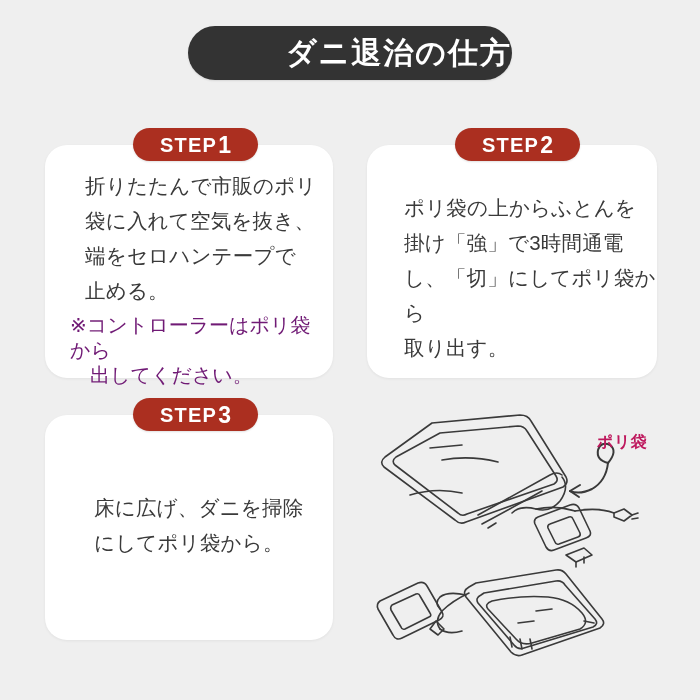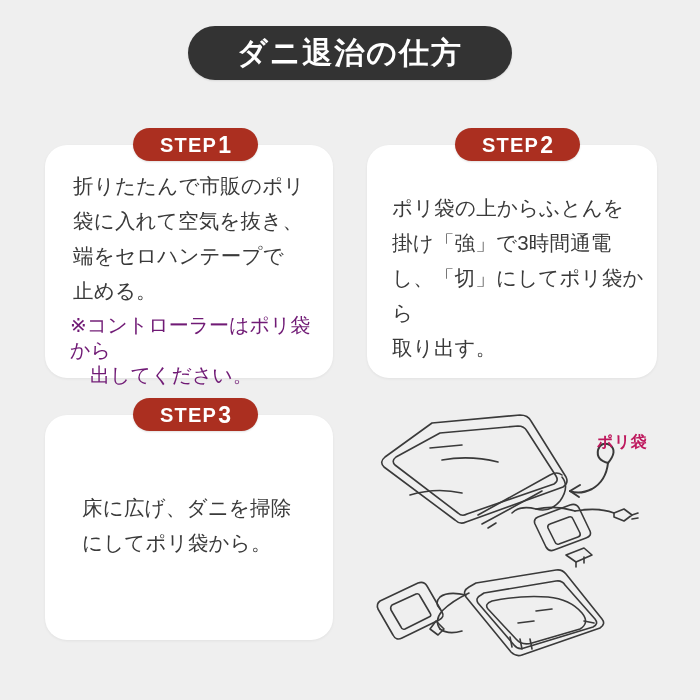--- a/index.html
+++ b/index.html
@@ -20,21 +20,21 @@
   #title-pill {
     position: absolute;
     left: 188px;
     top: 26px;
     width: 324px;
     height: 54px;
     background: #333333;
     border-radius: 27px;
     display: flex;
     align-items: center;
-    justify-content: center;
+    justify-content: flex-end;
     box-shadow: 0 1px 2px rgba(0,0,0,0.10);
   }
   #title-pill .title-text {
     color: #ffffff;
     font-size: 30px;
     font-weight: bold;
     letter-spacing: 2px;
     line-height: 1;
     white-space: nowrap;
   }
@@ -83,20 +83,21 @@
   }
 
   
   .body-text {
     position: absolute;
     color: #3a3a3a;
     font-size: 20.5px;
     line-height: 35px;
     letter-spacing: 0.2px;
     white-space: pre-line;
+    margin-left: 12px;
   }
   #text-step1 { left: 73px;  top: 168px; width: 250px; }
   #text-step2 { left: 392px; top: 190px; width: 255px; }
   #text-step3 { left: 82px;  top: 490px; width: 240px; }
 
   .note-text {
     position: absolute;
     color: #701a75;
     font-size: 20px;
     line-height: 25px;

